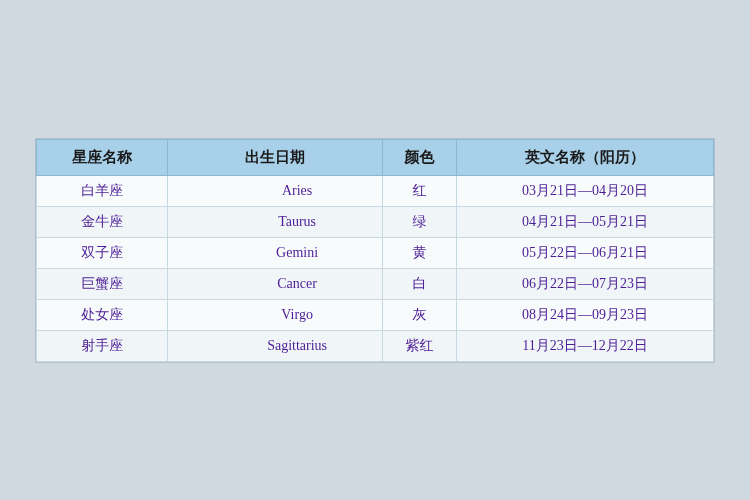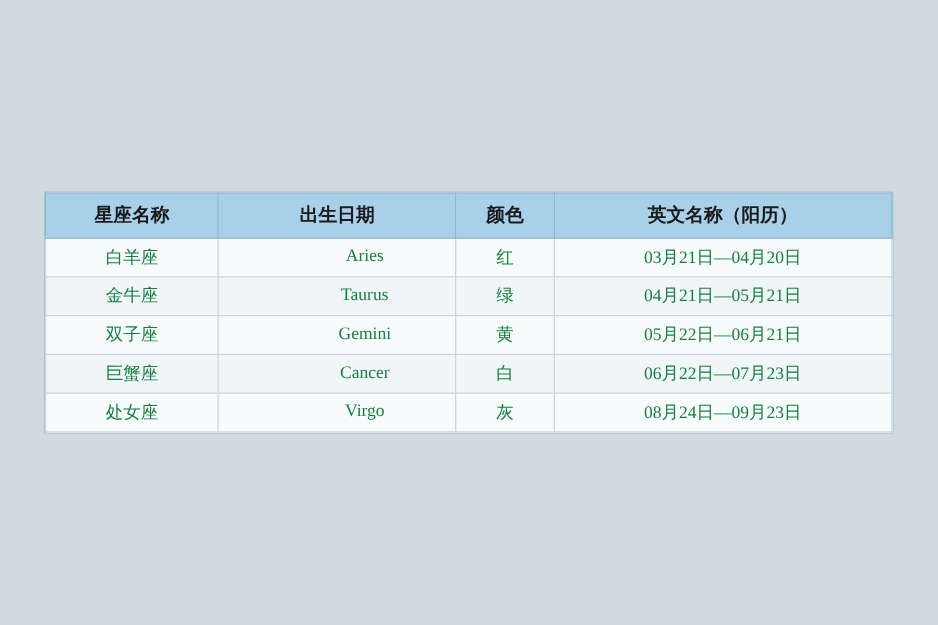--- a/index.html
+++ b/index.html
@@ -37,21 +37,21 @@
       padding: 8px 4px;
       border: 1px solid #8ab8d0;
       font-size: 15px;
     }
 
     td {
       text-align: center;
       padding: 6px 4px;
       border: 1px solid #c8d8e0;
       font-size: 14px;
-      color: #15803d;
+      color: #4c1d95;
       background-color: #f8fbfc;
     }
 
     tr:nth-child(even) td {
       background-color: #f0f5f8;
     }
 
     td.cn-name {
       font-size: 14px;
     }
@@ -98,15 +98,21 @@
           <td class="en-name">Cancer</td>
           <td>白</td>
           <td>06月22日—07月23日</td>
         </tr>
         <tr>
           <td class="cn-name">处女座</td>
           <td class="en-name">Virgo</td>
           <td>灰</td>
           <td>08月24日—09月23日</td>
         </tr>
+        <tr>
+          <td class="cn-name">射手座</td>
+          <td class="en-name">Sagittarius</td>
+          <td>紫红</td>
+          <td>11月23日—12月22日</td>
+        </tr>
       </tbody>
   </table>
 </div>
 
 </body></html>

